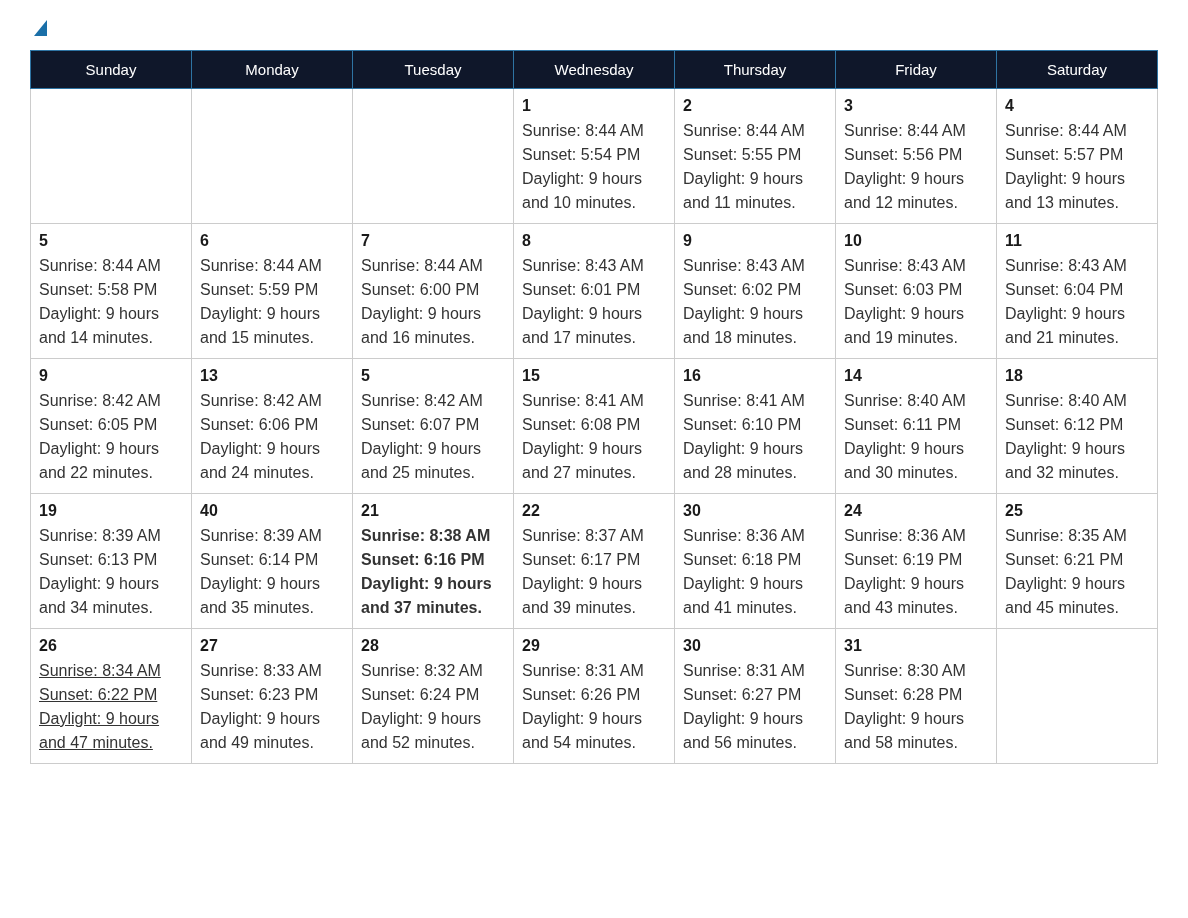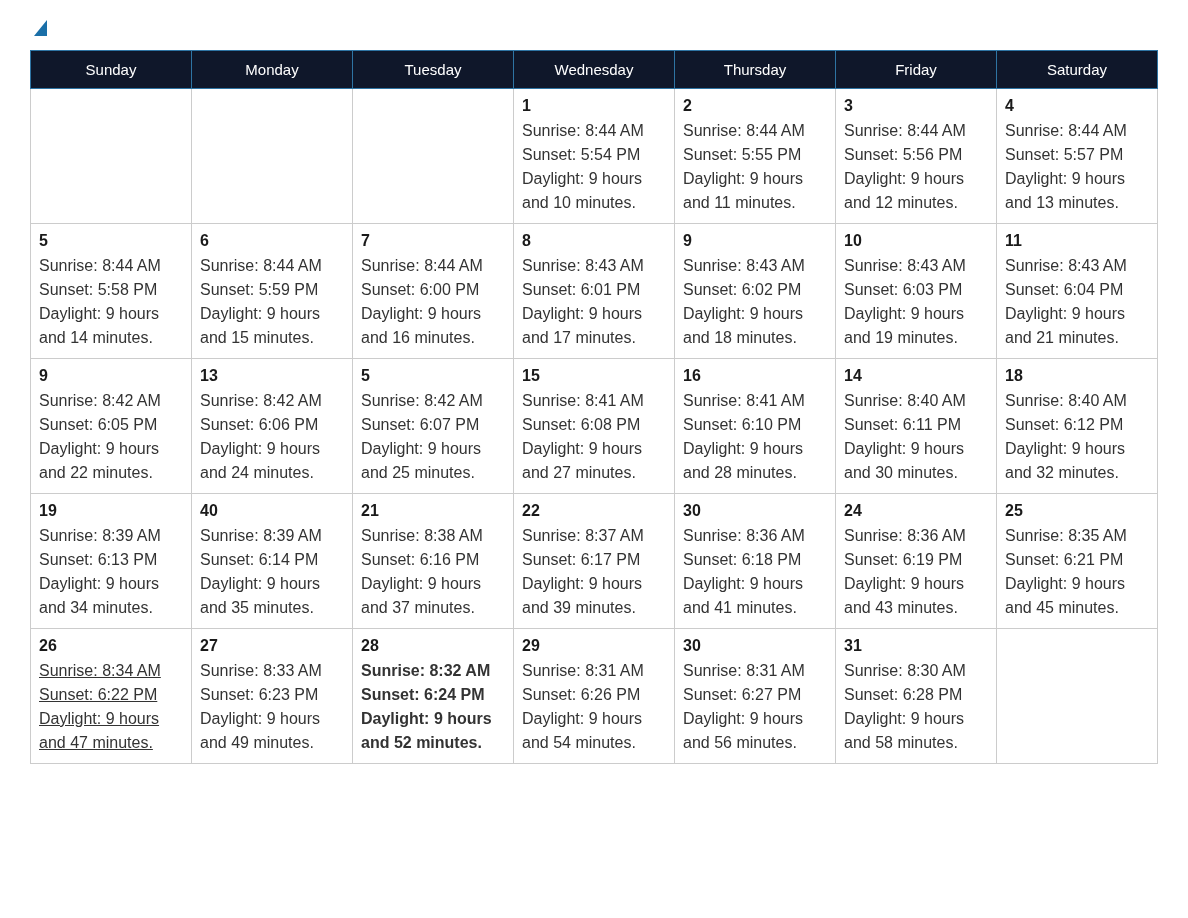--- a/index.html
+++ b/index.html
@@ -264,21 +264,21 @@
         </td>
         <td>
           <span class="day-number">40</span>
           <div class="day-info" style="white-space: pre-line;">Sunrise: 8:39 AM
 Sunset: 6:14 PM
 Daylight: 9 hours
 and 35 minutes.</div>
         </td>
         <td>
           <span class="day-number">21</span>
-          <div class="day-info" style="white-space: pre-line;">Sunrise: 8:38 AM
+          <div class="day-info" style="white-space: pre-line; font-weight: bold;">Sunrise: 8:38 AM
 Sunset: 6:16 PM
 Daylight: 9 hours
 and 37 minutes.</div>
         </td>
         <td>
           <span class="day-number">22</span>
           <div class="day-info" style="white-space: pre-line;">Sunrise: 8:37 AM
 Sunset: 6:17 PM
 Daylight: 9 hours
 and 39 minutes.</div>
@@ -315,21 +315,21 @@
         </td>
         <td>
           <span class="day-number">27</span>
           <div class="day-info" style="white-space: pre-line;">Sunrise: 8:33 AM
 Sunset: 6:23 PM
 Daylight: 9 hours
 and 49 minutes.</div>
         </td>
         <td>
           <span class="day-number">28</span>
-          <div class="day-info" style="white-space: pre-line; font-weight: bold;">Sunrise: 8:32 AM
+          <div class="day-info" style="white-space: pre-line;">Sunrise: 8:32 AM
 Sunset: 6:24 PM
 Daylight: 9 hours
 and 52 minutes.</div>
         </td>
         <td>
           <span class="day-number">29</span>
           <div class="day-info" style="white-space: pre-line;">Sunrise: 8:31 AM
 Sunset: 6:26 PM
 Daylight: 9 hours
 and 54 minutes.</div>

